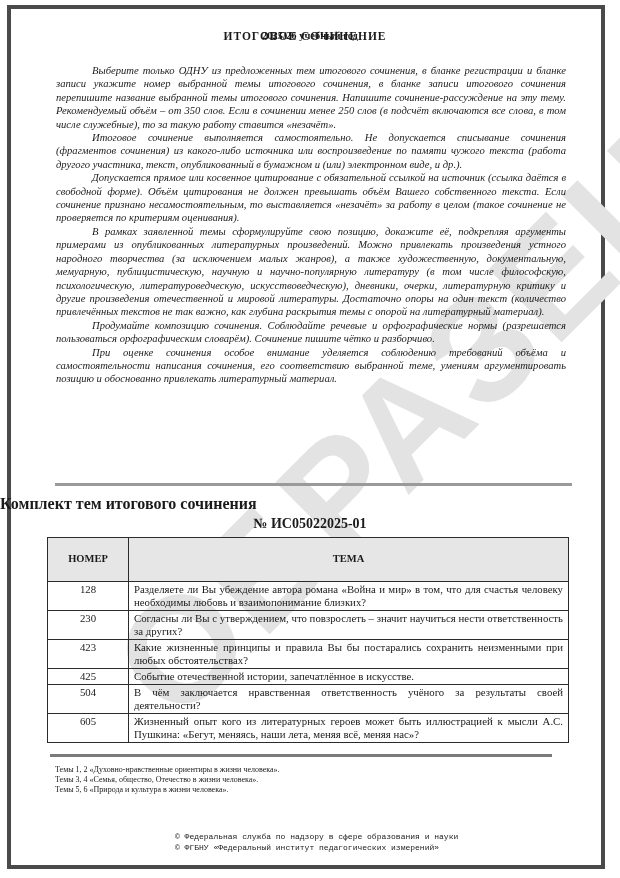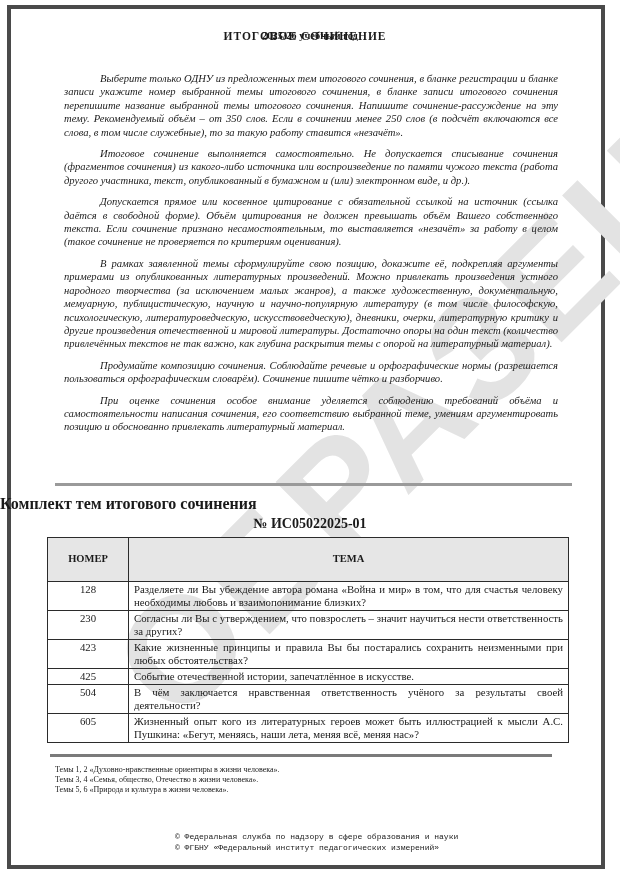--- a/index.html
+++ b/index.html
@@ -27,21 +27,21 @@
       font-weight:bold; font-size:11.5px; letter-spacing:1px;
     }
     .subtitle {
       position:absolute; top:30px; left:0; width:620px; text-align:center;
       font-weight:bold; font-size:10.5px;
     }
     .intro {
       position:absolute; top:64px; left:56px; width:510px;
       font-style:italic; font-size:10.6px; line-height:13.4px; text-align:justify;
     }
-    .intro p { margin:8px; text-indent:36px; }
+    .intro p { margin:0; text-indent:36px; }
     .hr-top {
       position:absolute; left:55px; top:483px; width:517px; height:3px; background:#9a9a9a;
     }
     .set-title {
       position:absolute; top:494px; left:0; width:620px; 
       font-weight:bold; font-size:16px; line-height:20px;
     }
     .set-num {
       position:absolute; top:514px; left:0; width:620px; text-align:center;
       font-weight:bold; font-size:14px; line-height:20px;

